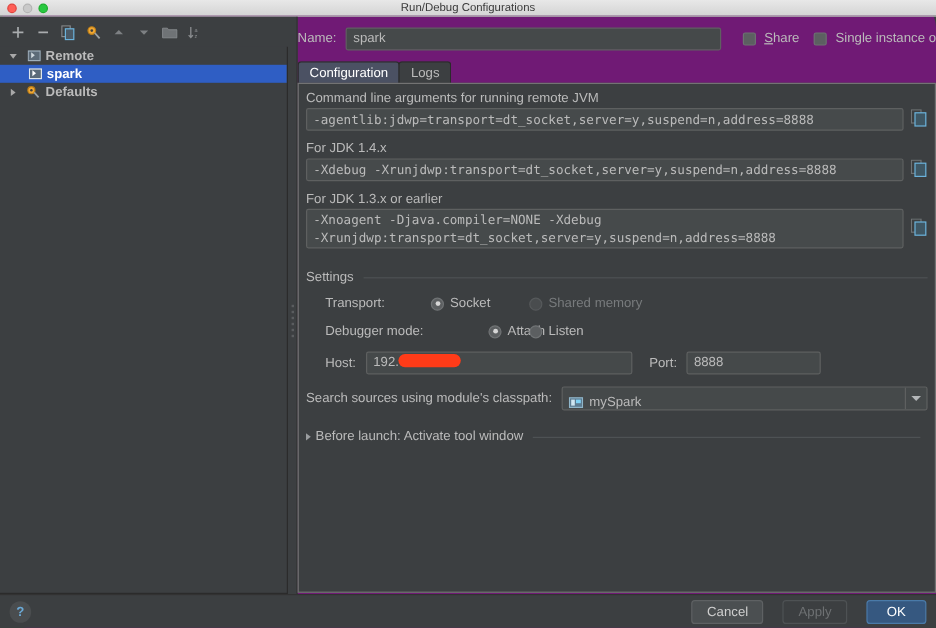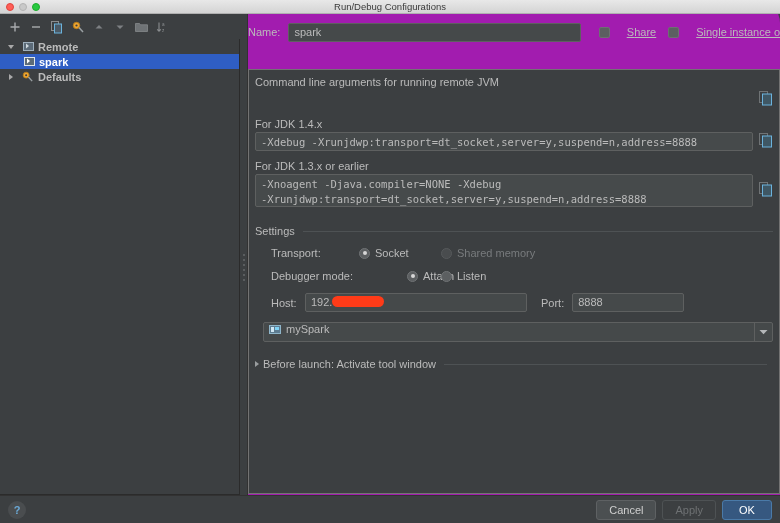--- a/index.html
+++ b/index.html
@@ -5,21 +5,21 @@
   * { box-sizing: border-box; margin: 0; padding: 0; }
   html, body {
     width: 780px; height: 523px;
     background: #3c3f41;
     font-family: "Liberation Sans", sans-serif;
     font-size: 11px;
     color: #bbbbbb;
     overflow: hidden;
   }
 
-  #app { position: relative; width: 780px; height: 523px; background: #a21caf; border-radius: 23px; }
+  #app { position: relative; width: 780px; height: 523px; background: #701a75; border-radius: 23px; }
 
   
   .titlebar {
     position: absolute; top: 0; left: 0; width: 780px; height: 14px;
     background: linear-gradient(to bottom, #e8e8e8, #d4d4d4);
     border-bottom: 1px solid #b0b0b0;
   }
   .tb-title {
     position: absolute; top: 0; left: 0; width: 780px; height: 14px;
     line-height: 14px; text-align: center;
@@ -76,21 +76,21 @@
 
   .name-row { position: absolute; top: 8px; left: 0; width: 532px; height: 20px; display: flex; align-items: center; }
   .lbl { font-size: 11px; color: #bbbbbb; }
   .field {
     background: #45494a; border: 1px solid #5e6060; border-radius: 2px;
     height: 19px; line-height: 17px; color: #bbbbbb; font-size: 11px;
     padding: 0 5px; white-space: nowrap; overflow: hidden;
   }
   .name-input { margin-left: 8px; width: 320px; }
 
-  .cbx-wrap { display: flex; align-items: center; gap: 17px; margin-left: 18px; text-decoration: underline; }
+  .cbx-wrap { display: flex; align-items: center; gap: 7px; margin-left: 18px; }
   .cbx { width: 11px; height: 11px; background: #5c5f61; border: 1px solid #6d7072; border-radius: 2px; flex: none; }
   .u { text-decoration: underline; }
 
   
   .tabs { position: absolute; top: 36px; left: 0; height: 20px; display: flex; align-items: flex-end; }
   .tab {
     height: 19px; line-height: 19px; padding: 0 9px; font-size: 11px;
     color: #bbbbbb; border: 1px solid #2b2b2b; border-bottom: none;
     border-top-left-radius: 3px; border-top-right-radius: 3px;
     background: #3c3f41; margin-right: -1px;
@@ -118,35 +118,35 @@
   .radio.on::after { content: ""; position: absolute; left: 2.5px; top: 2.5px; width: 4px; height: 4px; border-radius: 50%; background: #d6d6d6; }
   .radio.dis { background: #494c4e; border-color: #56595b; }
   .dimtext { color: #787b7d; }
   .rgroup { display: flex; align-items: center; gap: 5px; }
 
   .sep-line { flex: 1; height: 1px; background: #4e5254; margin-left: 8px; }
 
   
   .combo {
     background: #45494a; border: 1px solid #5e6060; border-radius: 2px;
-    height: 20px; display: flex; align-items: flex-start; position: relative;
+    height: 20px; display: flex; align-items: flex-end; position: relative;
   }
   .combo-arrow {
     width: 18px; height: 18px; display: flex; align-items: center; justify-content: center;
     border-left: 1px solid #5e6060; position: absolute; right: 0; top: 0;
   }
 
   
   .bottom { position: absolute; top: 495px; left: 0; width: 780px; height: 28px; background: #3c3f41; border-top: 1px solid #323232; }
   .helpbtn {
     position: absolute; left: 8px; top: 5px; width: 18px; height: 18px; border-radius: 50%;
     background: #4a4d4f; color: #6ba9d6; font-size: 11px; font-weight: bold;
     display: flex; align-items: center; justify-content: center;
   }
-  .btns { position: absolute; right: 8px; top: 4px; display: flex; gap: 6px; }
+  .btns { position: absolute; right: 8px; top: 4px; display: flex; gap: 16px; }
   .btn {
     min-width: 50px; height: 20px; padding: 0 12px; font-size: 11px;
     border: 1px solid #5e6163; border-radius: 3px; background: #4b4f51;
     color: #cfcfcf; display: flex; align-items: center; justify-content: center;
   }
   .btn.disabled { color: #6e7173; background: #42464800; border-color: #4e5254; }
   .btn.default { background: #365880; border-color: #4a7aa8; color: #ffffff; }
   .redact { display: inline-block; height: 11px; border-radius: 6px; background: #ff3b18; vertical-align: -1px; }
 </style>
 </head>
@@ -274,24 +274,29 @@
       <div class="cbx-wrap">
         <span class="cbx"></span>
         <span class="lbl"><span class="u">S</span><span>hare</span></span>
       </div>
       <div class="cbx-wrap" style="margin-left:12px;">
         <span class="cbx"></span>
         <span class="lbl" style="white-space:nowrap;">Single instance o</span>
       </div>
     </div>
 
+    <div class="tabs">
+      <div class="tab active">Configuration</div>
+      <div class="tab">Logs</div>
+    </div>
 
     <div class="content-box">
 
       <div style="position:absolute;top:6px;left:6px;" class="sec-label">Command line arguments for running remote JVM</div>
+      <div class="ro-field mono" style="position:absolute;top:20px;left:6px;width:498px;height:19px;line-height:15px;white-space:nowrap;">-agentlib:jdwp=transport=dt_socket,server=y,suspend=n,address=8888</div>
       <div style="position:absolute;top:21px;left:510px;" class="copy-btn">
         <svg width="14" height="15" viewBox="0 0 14 15">
           <rect x="0.5" y="0.5" width="8" height="11" fill="none" stroke="#6f7375" stroke-width="1"></rect>
           <rect x="3.5" y="3" width="9" height="11" fill="#3f5764" stroke="#6bb3dd" stroke-width="1"></rect>
         </svg>
       </div>
 
       <div style="position:absolute;top:48px;left:6px;" class="sec-label">For JDK 1.4.x</div>
       <div class="ro-field mono" style="position:absolute;top:62px;left:6px;width:498px;height:19px;line-height:15px;white-space:nowrap;">-Xdebug -Xrunjdwp:transport=dt_socket,server=y,suspend=n,address=8888</div>
       <div style="position:absolute;top:63px;left:510px;" class="copy-btn">
@@ -345,20 +350,21 @@
       <div style="position:absolute;top:223px;left:22px;width:490px;display:flex;align-items:center;">
         <span class="lbl" style="width:34px;">Host:</span>
         <span class="field" style="width:222px;">
           <span>192.</span><span class="redact" style="width:52px;"></span>
         </span>
         <span class="lbl" style="margin-left:14px;">Port:</span>
         <span class="field" style="width:112px;margin-left:8px;">8888</span>
       </div>
 
       <div style="position:absolute;top:252px;left:6px;width:518px;display:flex;align-items:center;">
+        <span class="lbl">Search sources using module's classpath:</span>
         <span class="combo" style="flex:1;margin-left:8px;">
           <span style="display:flex;align-items:center;gap:5px;padding-left:5px;">
             <span>
               <svg width="12" height="11" viewBox="0 0 12 11" style="display:block;">
                 <rect x="0.5" y="1.5" width="11" height="8" fill="#5d7c91" stroke="#8fb5c9" stroke-width="1"></rect>
                 <rect x="2" y="3" width="3" height="5" fill="#cfe6f2"></rect>
                 <rect x="6" y="3" width="4" height="3" fill="#7fd2f5"></rect>
               </svg>
             </span>
             <span class="lbl">mySpark</span>

